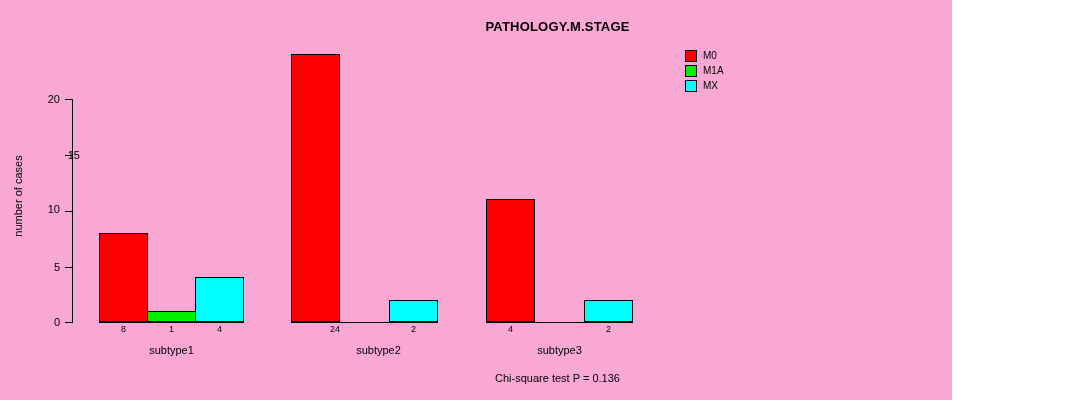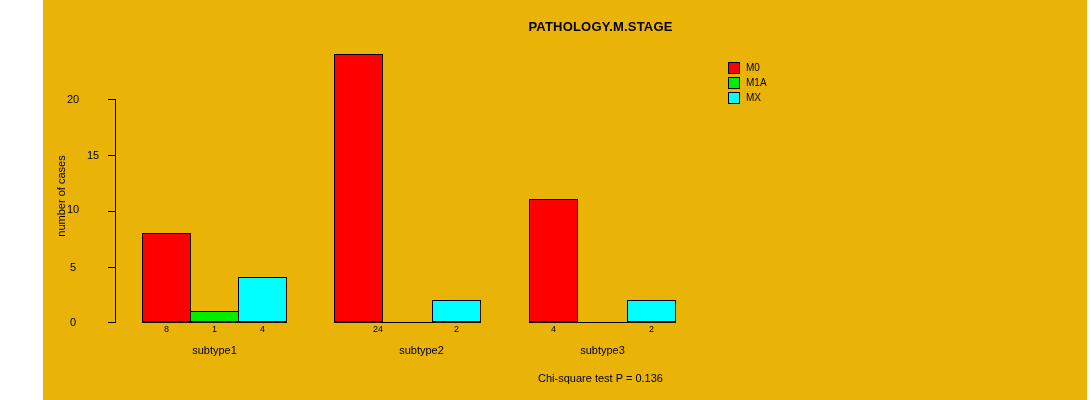--- a/index.html
+++ b/index.html
@@ -2,26 +2,25 @@
 <html><head>
 <meta charset="utf-8">
 <style>
   html, body {
     margin: 0;
     padding: 0;
     background: #ffffff;
   }
   #root {
     position: relative;
-    width: 1044px;
+    width: 952px;
     height: 400px;
-    background: #eab308;
+    background: #f9a8d4;
     font-family: "Liberation Sans", sans-serif;
     overflow: hidden;
-    margin-left: 43px;
   }
   
   #chart-title {
     position: absolute;
     left: 0;
     top: 19px;
     width: 1090px;
     text-align: center;
     font-size: 13px;
     font-weight: bold;
@@ -52,21 +51,21 @@
     position: absolute;
     width: 7px;
     height: 1px;
     background: #000000;
     left: 65px;
   }
   .tick-label {
     position: absolute;
     left: 0px;
     width: 60px;
-    text-align: center;
+    text-align: right;
     font-size: 11px;
     color: #000000;
     line-height: 1;
   }
   #y-axis-title {
     position: absolute;
     left: -52px;
     top: 190px;
     width: 140px;
     text-align: center;
@@ -101,21 +100,21 @@
     top: 345px;
     font-size: 11px;
     color: #000000;
     text-align: center;
     line-height: 1;
   }
   
   #legend {
     position: absolute;
     left: 685px;
-    top: 60px;
+    top: 48px;
   }
   .legend-row {
     display: flex;
     align-items: center;
     height: 15px;
   }
   .legend-swatch {
     width: 12px;
     height: 12px;
     box-sizing: border-box;

